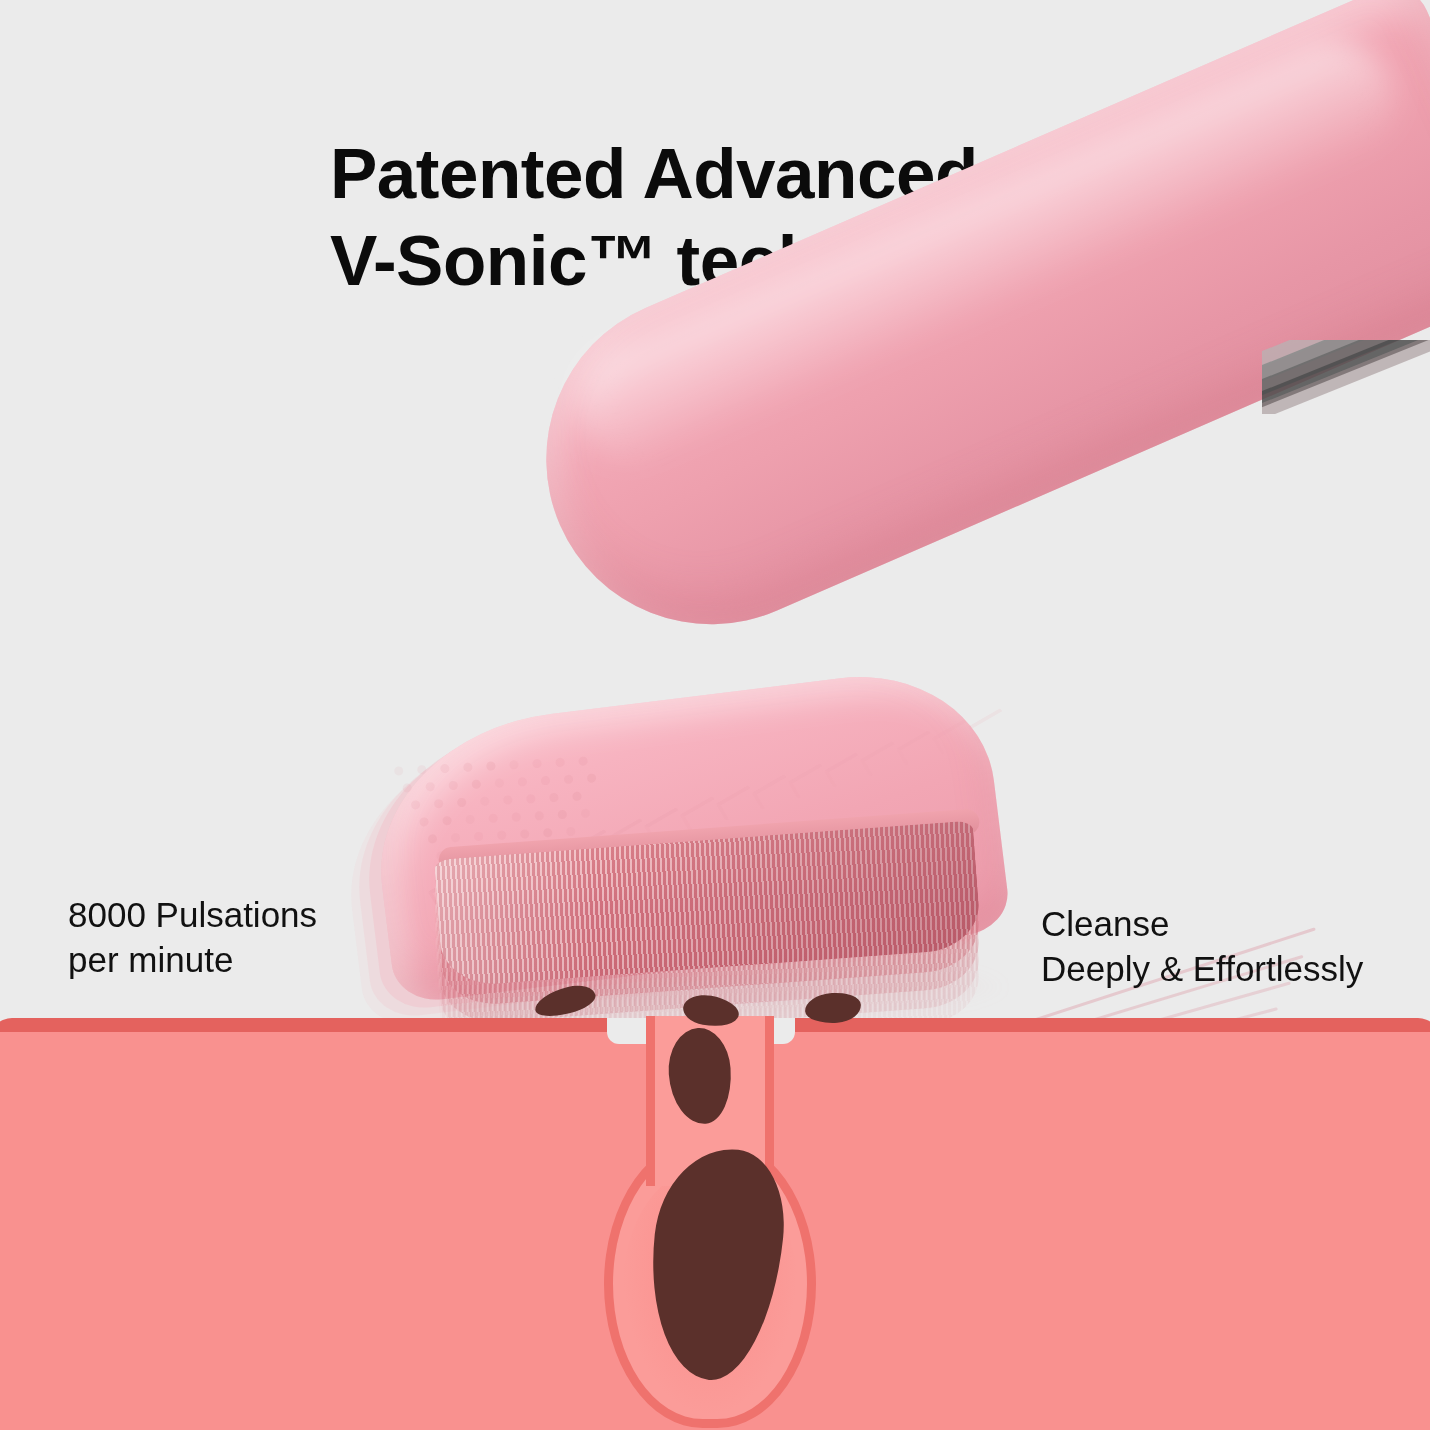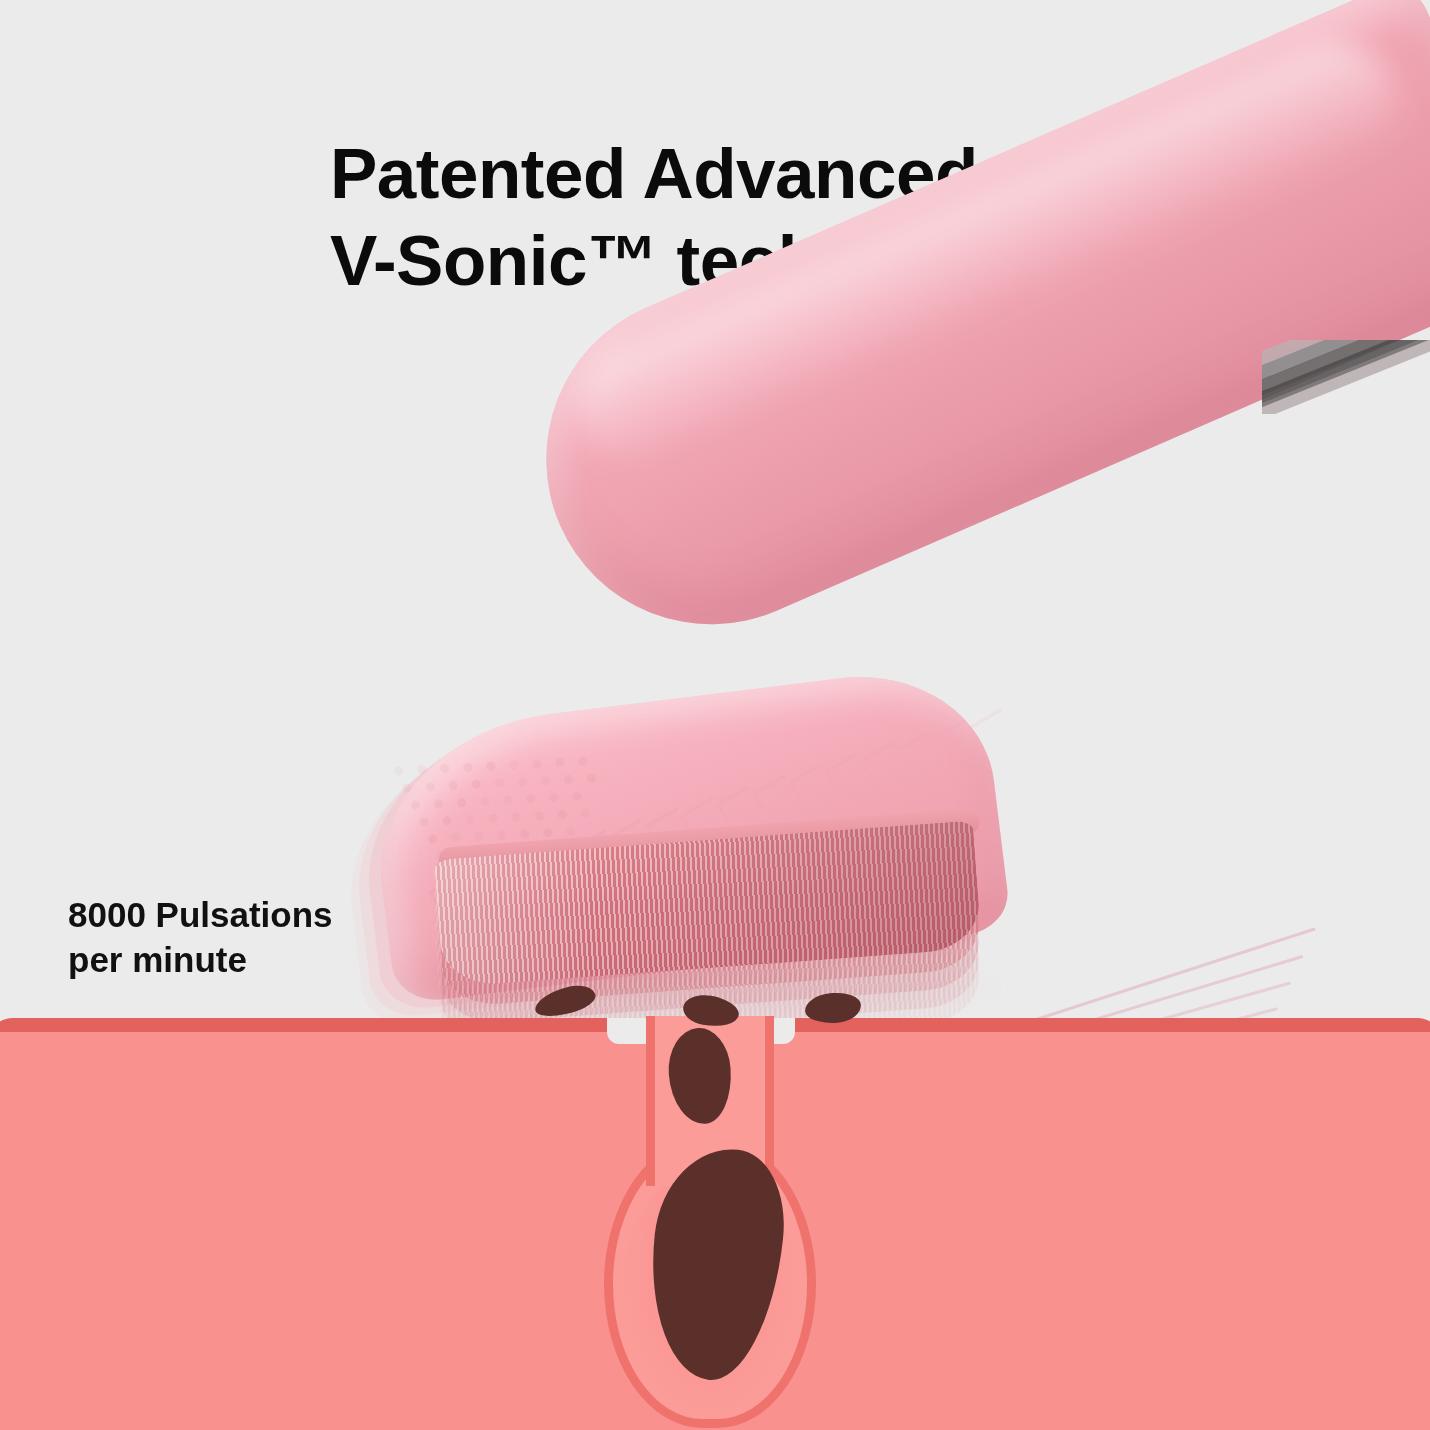--- a/index.html
+++ b/index.html
@@ -15,21 +15,21 @@
   .headline{
     position:absolute;left:330px;top:131px;width:1000px;
     font-size:71px;line-height:1.22;font-weight:bold;
     color:#0b0b0b;letter-spacing:-0.5px;
     white-space:pre-line;
   }
 
   
   .caption{
     position:absolute;font-size:35px;line-height:1.28;
-    color:#111;white-space:pre-line;font-weight:700;
+    color:#111;white-space:pre-line;font-weight:400;
   }
   .caption.left{left:68px;top:893px;}
   .caption.right{left:1041px;top:902px;}
 
   
   .skin-wrap{position:absolute;left:-10px;top:1018px;width:1450px;height:420px;}
   .skin-body{
     position:absolute;left:0;top:0;width:1450px;height:420px;
     background:#f9918f;
     border-radius:40px 40px 0 0;
@@ -390,20 +390,22 @@
     <i class="m4"></i>
       <i class="m1"></i>
       <i class="m2"></i>
       <i class="m3"></i>
       <i class="m5"></i>
   </div>
 
   <div class="caption left">8000 Pulsations
 per minute</div>
 
+  <div class="caption right">Cleanse
+Deeply &amp; Effortlessly</div>
 
   <div class="skin-wrap">
     <div class="skin-body"></div>
     <div class="skin-top-line"></div>
     <div class="skin-notch"></div>
   </div>
 
   <div class="pore">
     <div class="pore-bulb"></div>
     <div class="pore-inner-shade"></div>

